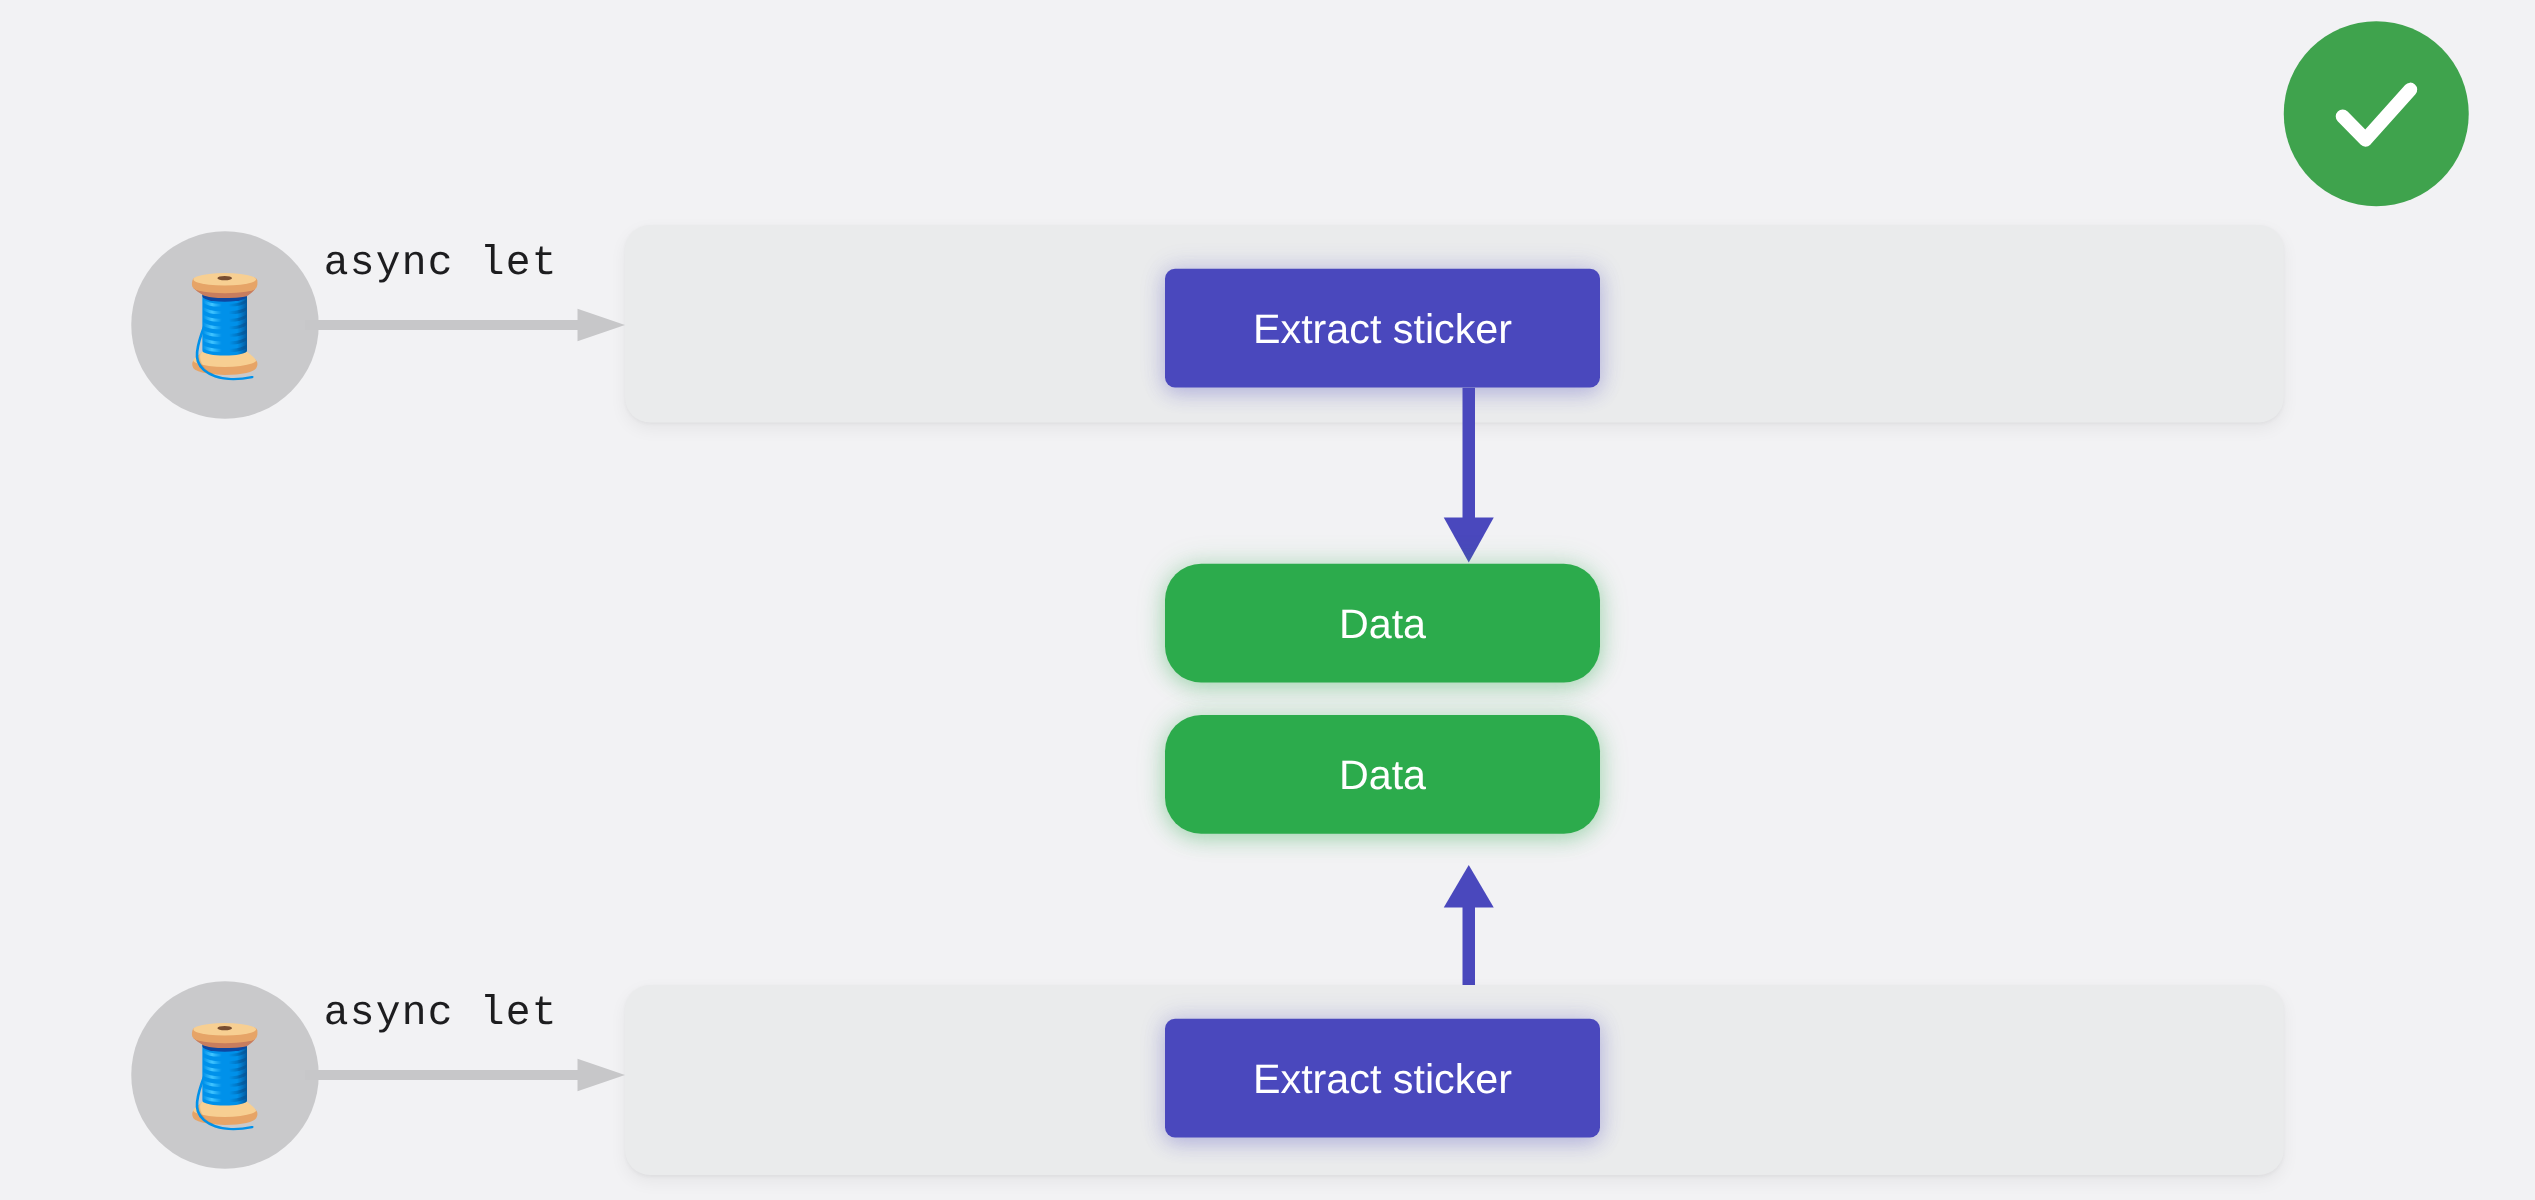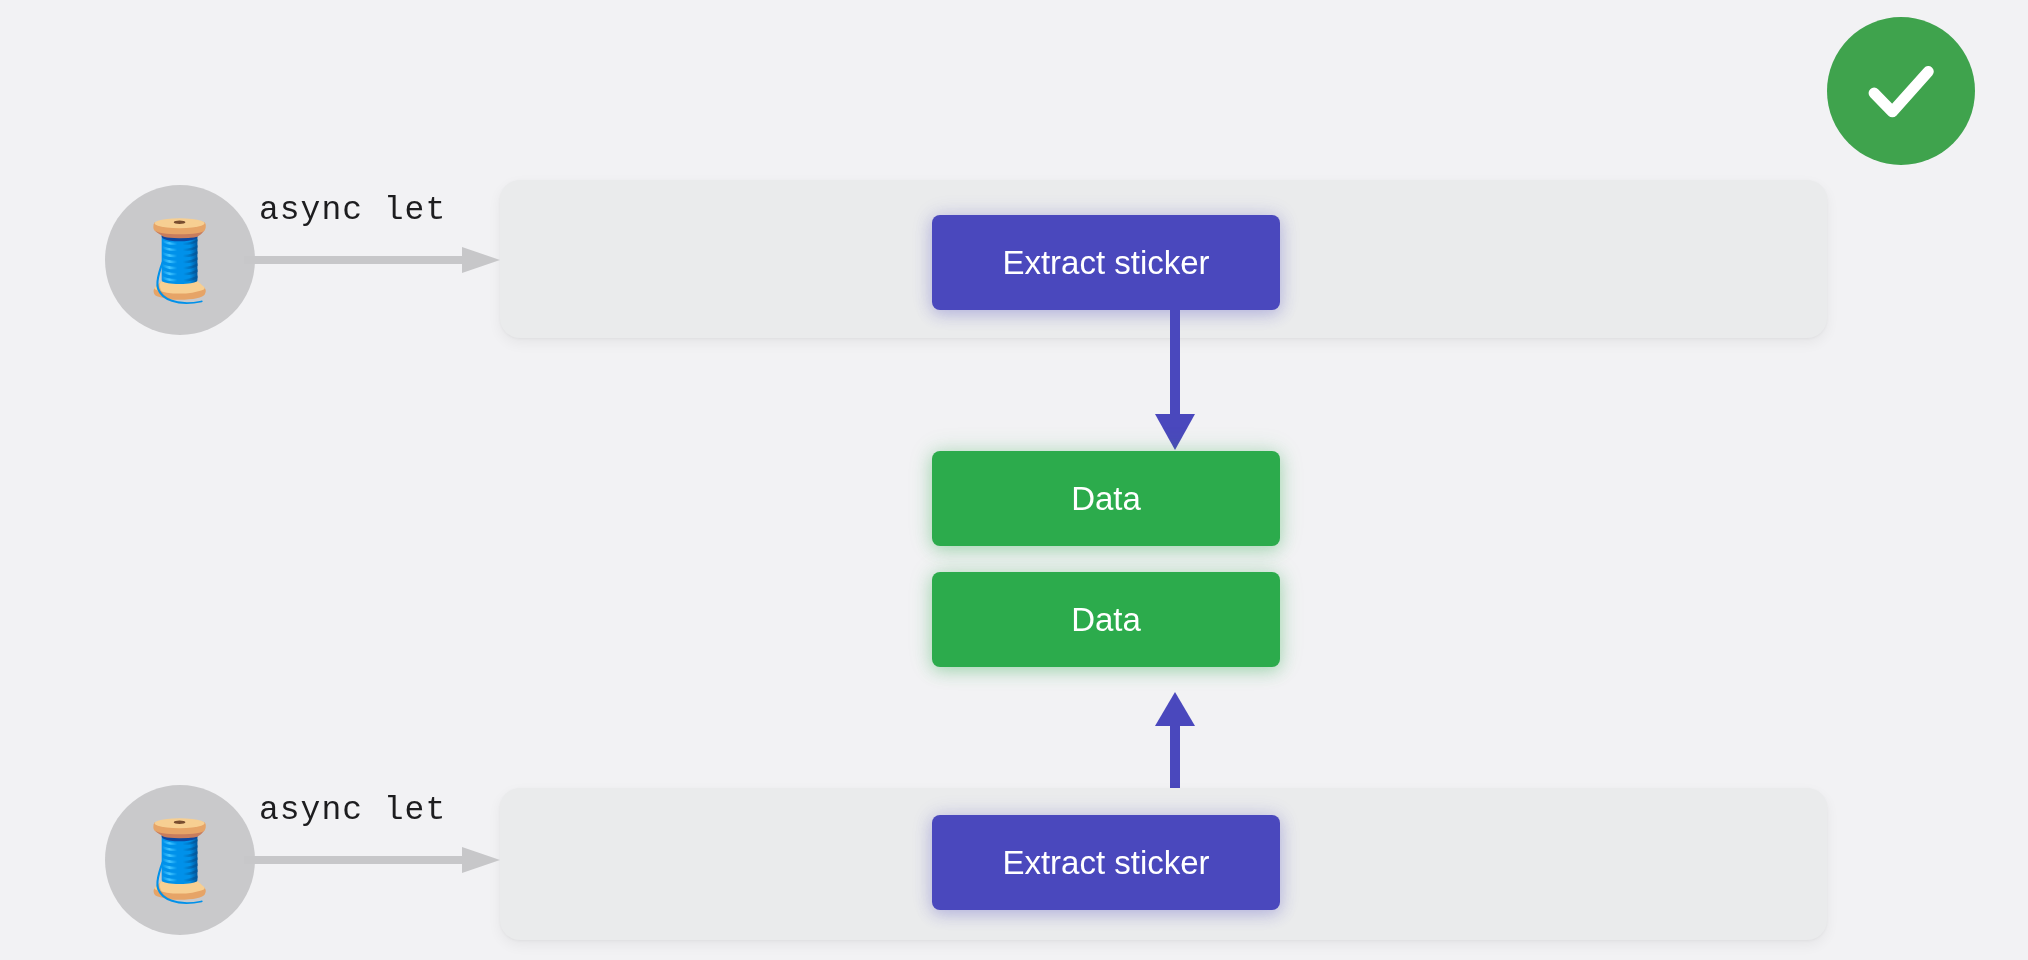--- a/index.html
+++ b/index.html
@@ -109,20 +109,21 @@
     border-radius: 8px;
     box-sizing: border-box;
   }
   .node-purple {
     background: #4a48bd;
     box-shadow: 0 4px 16px rgba(74,72,189,0.28), 0 0 22px rgba(74,72,189,0.14);
   }
   .node-green {
     background: #2cab4c;
     box-shadow: 0 4px 16px rgba(44,171,76,0.30), 0 0 24px rgba(44,171,76,0.18);
+    border-radius: 29px;
   }
   .node-extract-top { top: 215px; height: 95px; }
   .node-data-one    { top: 451px; height: 95px; }
   .node-data-two    { top: 572px; height: 95px; }
   .node-extract-bottom { top: 815px; height: 95px; }
 
   
   .flow-arrow { position: absolute; left: 1135px; width: 80px; }
   .flow-arrow svg { display: block; width: 100%; height: 100%; }
   .flow-arrow-down { top: 310px; height: 142px; }

